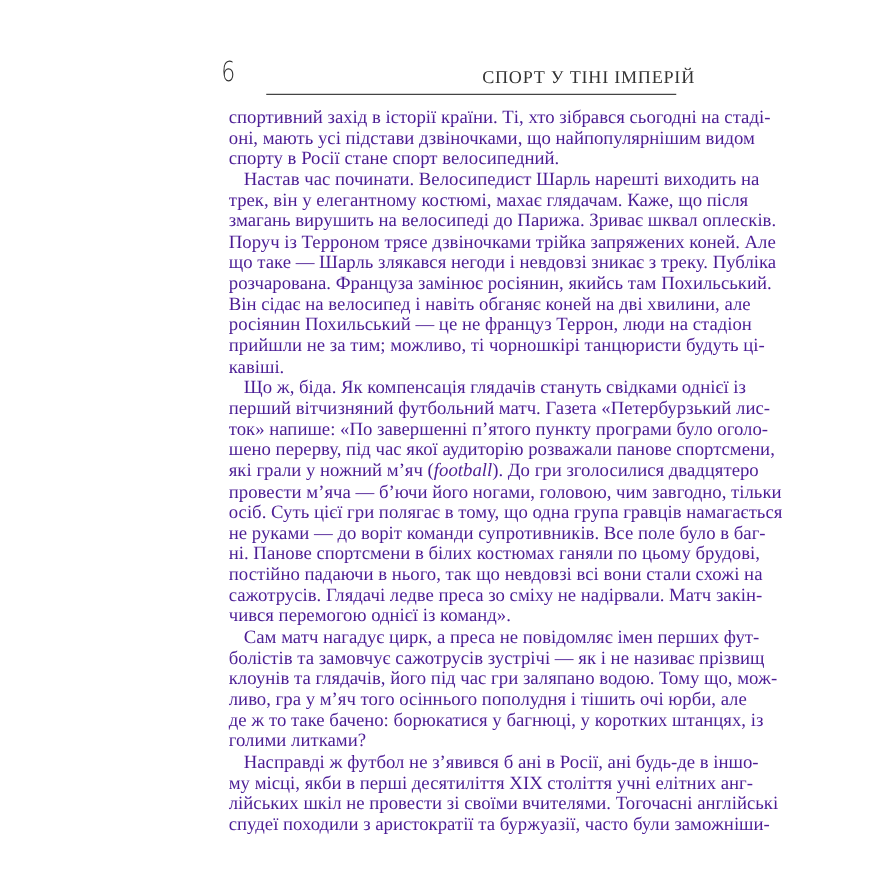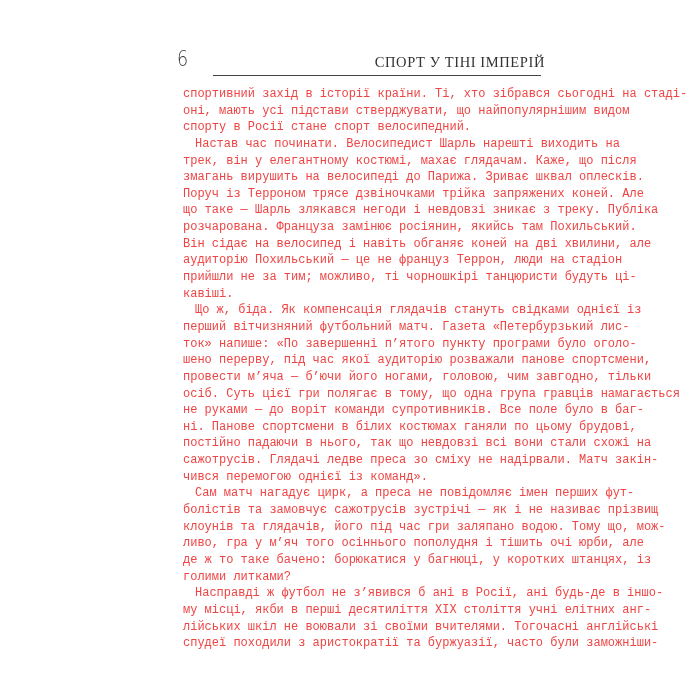--- a/index.html
+++ b/index.html
@@ -4,74 +4,75 @@
 <style>
   html, body { margin:0; padding:0; background:#ffffff; }
   body { width:700px; height:700px; position:relative; overflow:hidden; }
   .page { position:absolute; left:0; top:0; width:700px; height:700px; background:#fff; }
   .pnum {
     position:absolute; left:177px; top:46px;
     font-family:"DejaVu Sans", sans-serif; font-size:22px; font-weight:300;
     color:#333; transform:scaleX(0.8); transform-origin:left top; letter-spacing:0;
   }
   .running-head {
-    position:absolute; right:155px; top:54px;
+    position:absolute; right:144px; top:54px;
     font-family:"Liberation Serif", serif; font-size:14.5px; color:#333;
     letter-spacing:0.6px; white-space:nowrap;
   }
   .rule {
     position:absolute; left:213px; top:75px; width:328px; height:0;
     border-top:1px solid #444;
   }
   .body-text {
     position:absolute; left:183px; top:86px; width:358px;
-    font-family:Liberation Mono, monospace; font-size:12px; line-height:16.65px;
-    color:#ef4444; text-align:justify; hyphens:manual;
+    font-family:Liberation Serif, serif; font-size:15px; line-height:16.65px;
+    color:#4c1d95; text-align:justify; hyphens:manual;
   }
   .line { display:block; white-space:nowrap; text-align:justify; text-align-last:justify; height:16.65px; }
   .line.last { text-align-last:left; }
   .line.indent { padding-left:12px; }
   .line i { font-style:italic; }
 </style>
 </head>
 <body>
 
 <div class="page">
   <div class="pnum">6</div>
   <div class="running-head">СПОРТ У ТІНІ ІМПЕРІЙ</div>
   <div class="rule"></div>
   <div class="body-text" id="body-text">
       <span class="line">спортивний захід в історії країни. Ті, хто зібрався сьогодні на стаді-</span>
-      <span class="line">оні, мають усі підстави стверджувати, що найпопулярнішим видом</span>
+      <span class="line">оні, мають усі підстави дзвіночками, що найпопулярнішим видом</span>
       <span class="line last">спорту в Росії стане спорт велосипедний.</span>
       <span class="line indent">Настав час починати. Велосипедист Шарль нарешті виходить на</span>
       <span class="line">трек, він у елегантному костюмі, махає глядачам. Каже, що після</span>
       <span class="line">змагань вирушить на велосипеді до Парижа. Зриває шквал оплесків.</span>
       <span class="line">Поруч із Терроном трясе дзвіночками трійка запряжених коней. Але</span>
       <span class="line">що таке — Шарль злякався негоди і невдовзі зникає з треку. Публіка</span>
       <span class="line">розчарована. Француза замінює росіянин, якийсь там Похильський.</span>
       <span class="line">Він сідає на велосипед і навіть обганяє коней на дві хвилини, але</span>
-      <span class="line">аудиторію Похильський — це не француз Террон, люди на стадіон</span>
+      <span class="line">росіянин Похильський — це не француз Террон, люди на стадіон</span>
       <span class="line">прийшли не за тим; можливо, ті чорношкірі танцюристи будуть ці-</span>
       <span class="line last">кавіші.</span>
       <span class="line indent">Що ж, біда. Як компенсація глядачів стануть свідками однієї із</span>
       <span class="line">перший вітчизняний футбольний матч. Газета «Петербурзький лис-</span>
       <span class="line">ток» напише: «По завершенні п’ятого пункту програми було оголо-</span>
       <span class="line">шено перерву, під час якої аудиторію розважали панове спортсмени,</span>
+      <span class="line"><span>які грали у ножний м’яч (</span><i>football</i><span>). До гри зголосилися двадцятеро</span></span>
       <span class="line">провести м’яча — б’ючи його ногами, головою, чим завгодно, тільки</span>
       <span class="line">осіб. Суть цієї гри полягає в тому, що одна група гравців намагається</span>
       <span class="line">не руками — до воріт команди супротивників. Все поле було в баг-</span>
       <span class="line">ні. Панове спортсмени в білих костюмах ганяли по цьому брудові,</span>
       <span class="line">постійно падаючи в нього, так що невдовзі всі вони стали схожі на</span>
       <span class="line">сажотрусів. Глядачі ледве преса зо сміху не надірвали. Матч закін-</span>
       <span class="line last">чився перемогою однієї із команд».</span>
       <span class="line indent">Сам матч нагадує цирк, а преса не повідомляє імен перших фут-</span>
       <span class="line">болістів та замовчує сажотрусів зустрічі — як і не називає прізвищ</span>
       <span class="line">клоунів та глядачів, його під час гри заляпано водою. Тому що, мож-</span>
       <span class="line">ливо, гра у м’яч того осіннього пополудня і тішить очі юрби, але</span>
       <span class="line">де ж то таке бачено: борюкатися у багнюці, у коротких штанцях, із</span>
       <span class="line last">голими литками?</span>
       <span class="line indent">Насправді ж футбол не з’явився б ані в Росії, ані будь-де в іншо-</span>
       <span class="line">му місці, якби в перші десятиліття XIX століття учні елітних анг-</span>
-      <span class="line">лійських шкіл не воювали зі своїми вчителями. Тогочасні англійські</span>
+      <span class="line">лійських шкіл не провести зі своїми вчителями. Тогочасні англійські</span>
       <span class="line">спудеї походили з аристократії та буржуазії, часто були заможніши-</span>
     </div>
 </div>
 
 </body></html>

